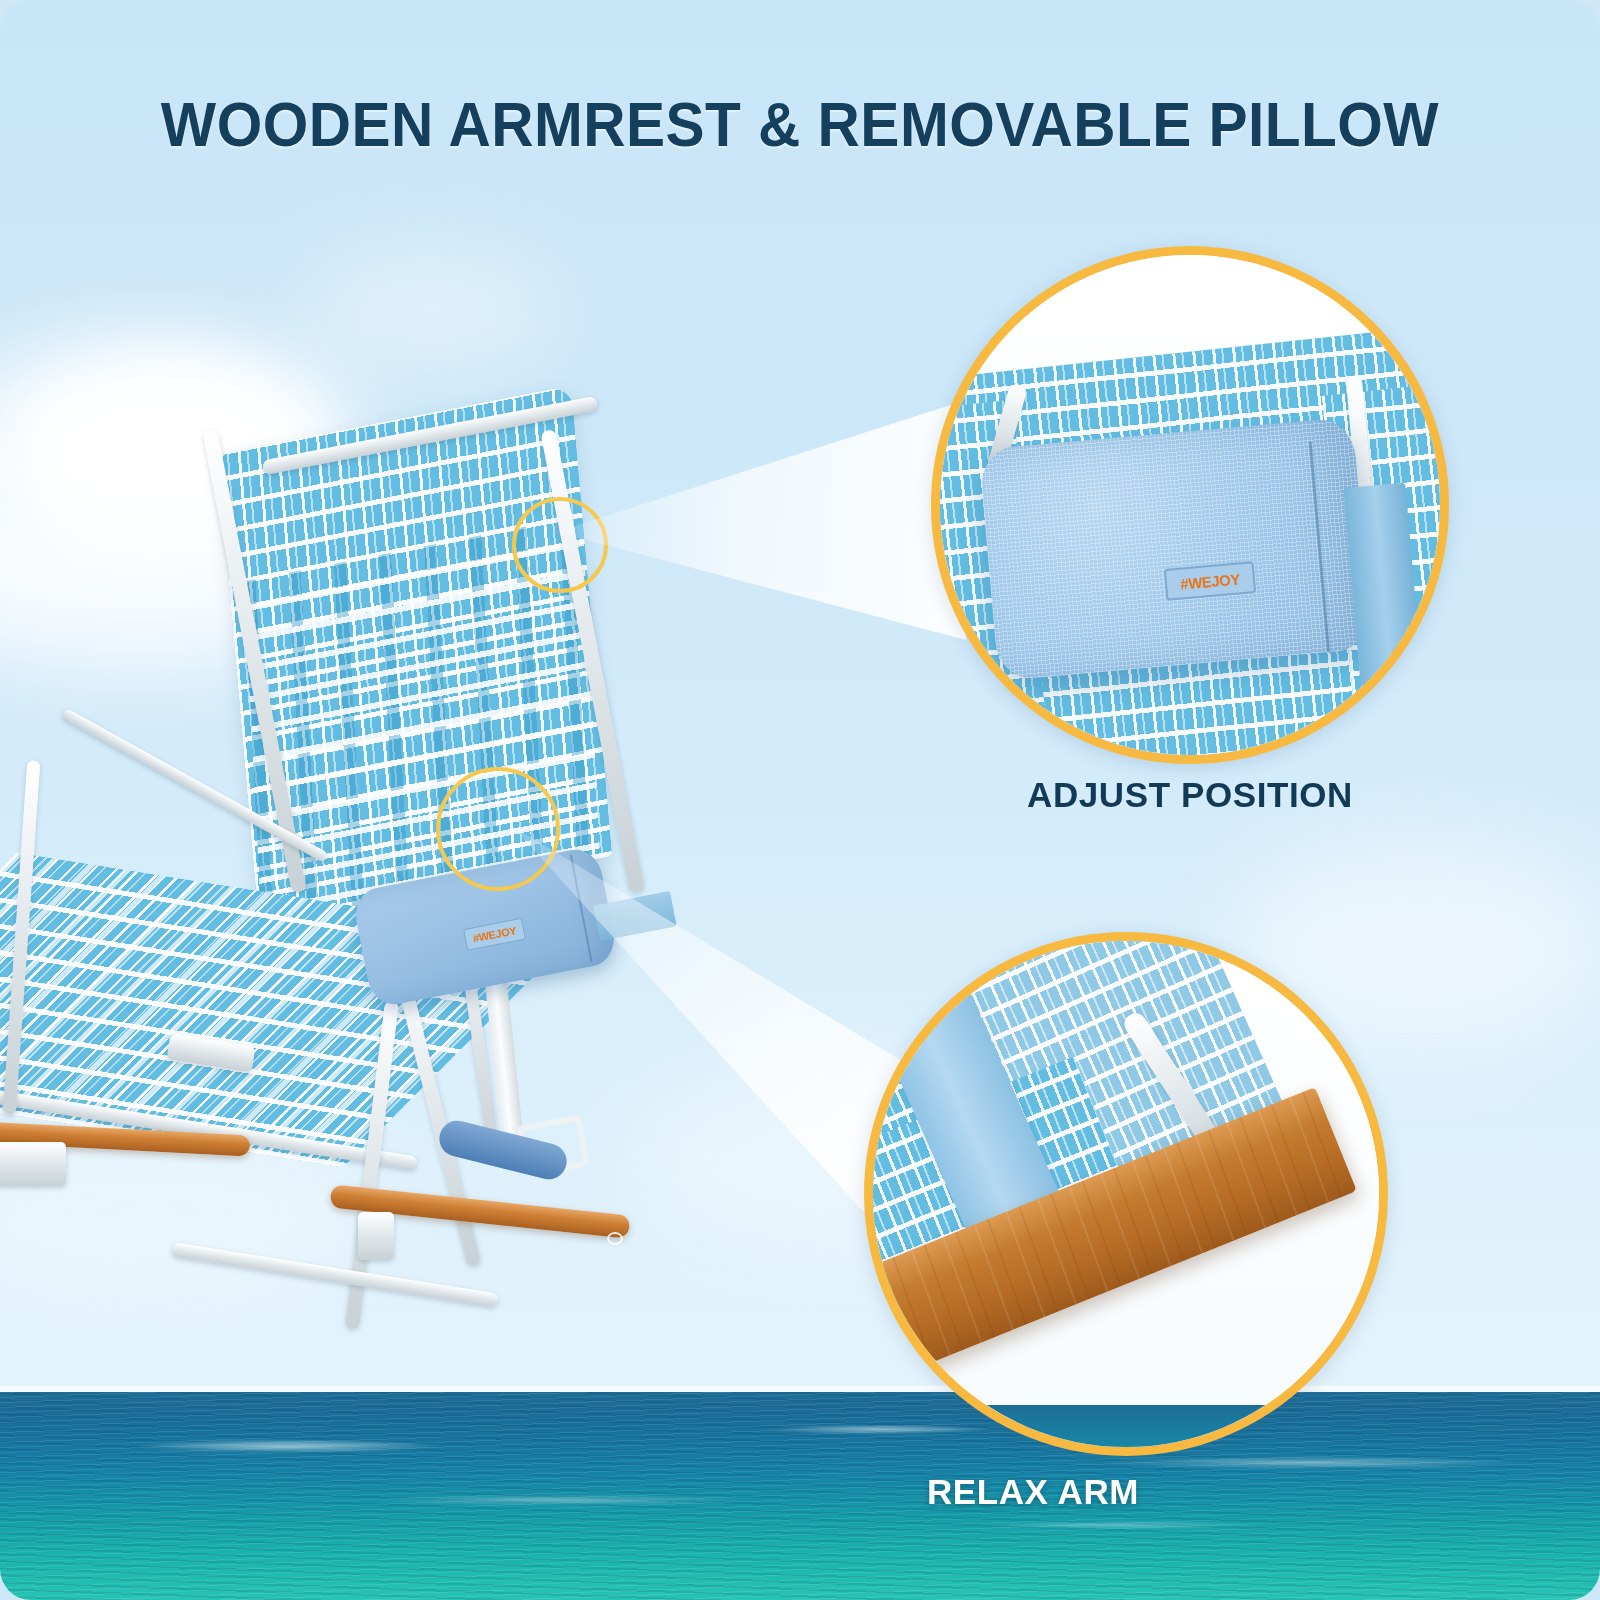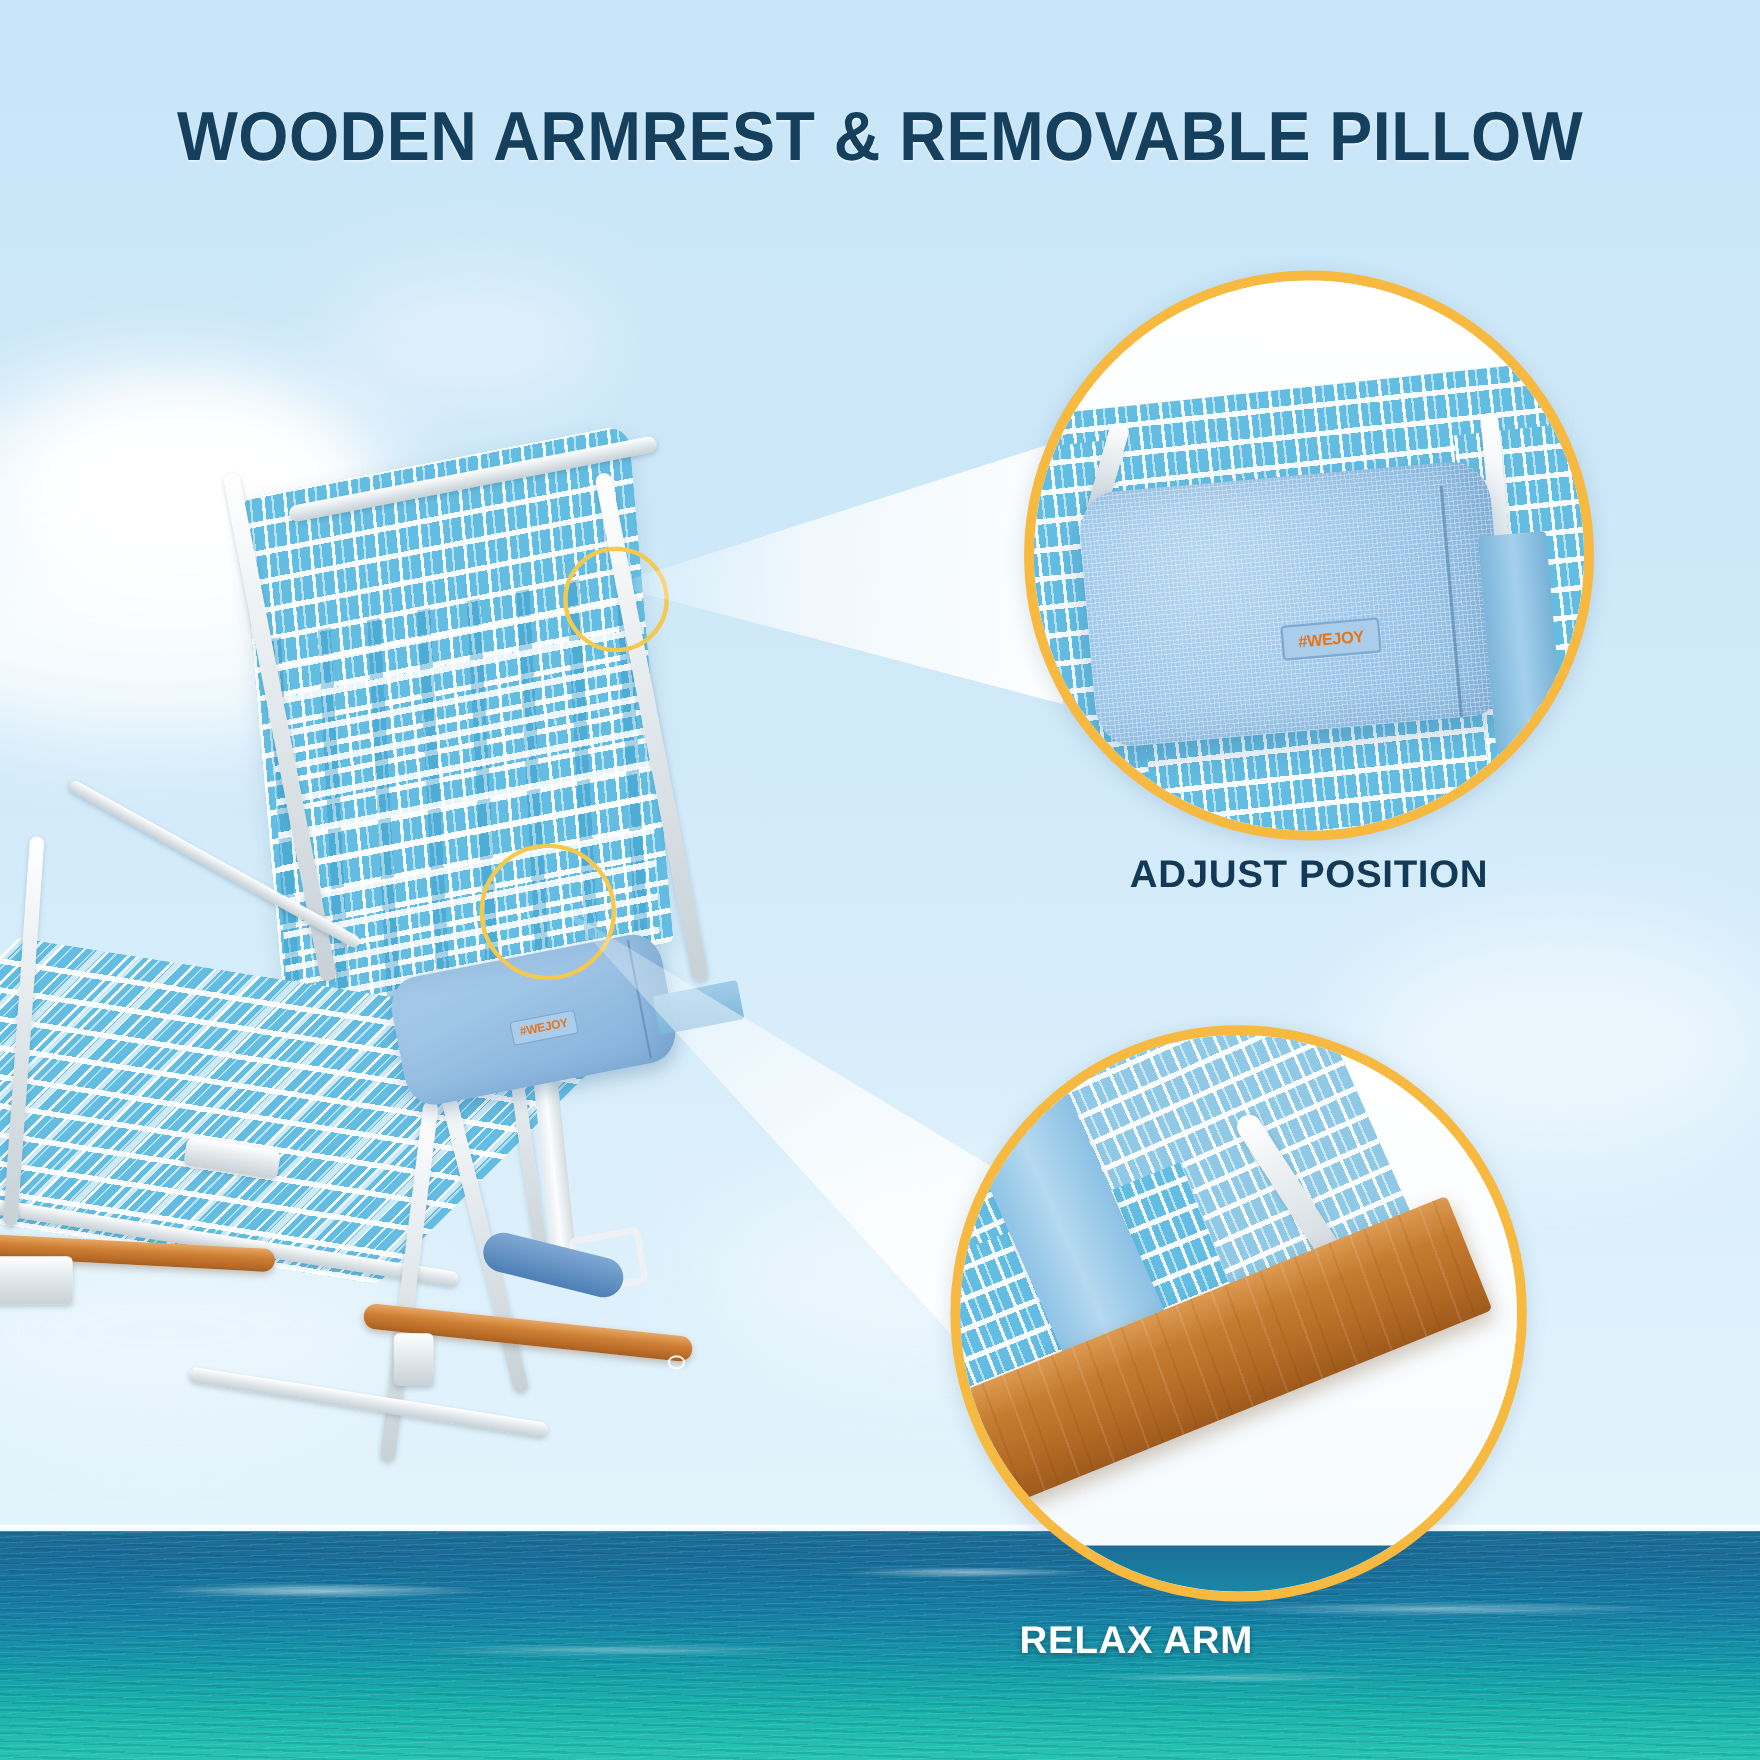--- a/index.html
+++ b/index.html
@@ -1,21 +1,21 @@
 <!DOCTYPE html>
 <html><head>
 <meta charset="utf-8">
 <style>
   html,body{margin:0;padding:0;}
   body{
     width:1600px;height:1600px;overflow:hidden;
     font-family:"Liberation Sans", sans-serif;
     background:#cfe8f8;
   }
-  #stage{position:relative;width:1600px;height:1600px;overflow:hidden;}
+  #stage{position:relative;width:1600px;height:1600px;overflow:hidden;border-radius:31px;}
 
   
   .sky{
     position:absolute;left:0;top:0;width:1600px;height:1600px;
     background:linear-gradient(180deg,#c9e6f8 0%,#cbe7f8 22%,#d3ebfa 48%,#dcf0fb 70%,#e3f3fc 86%,#e8f5fd 100%);
   }
   .cloud{position:absolute;border-radius:50%;background:rgba(255,255,255,.95);filter:blur(26px);}
   .cloud.soft{filter:blur(40px);background:rgba(255,255,255,.82);}
 
   

